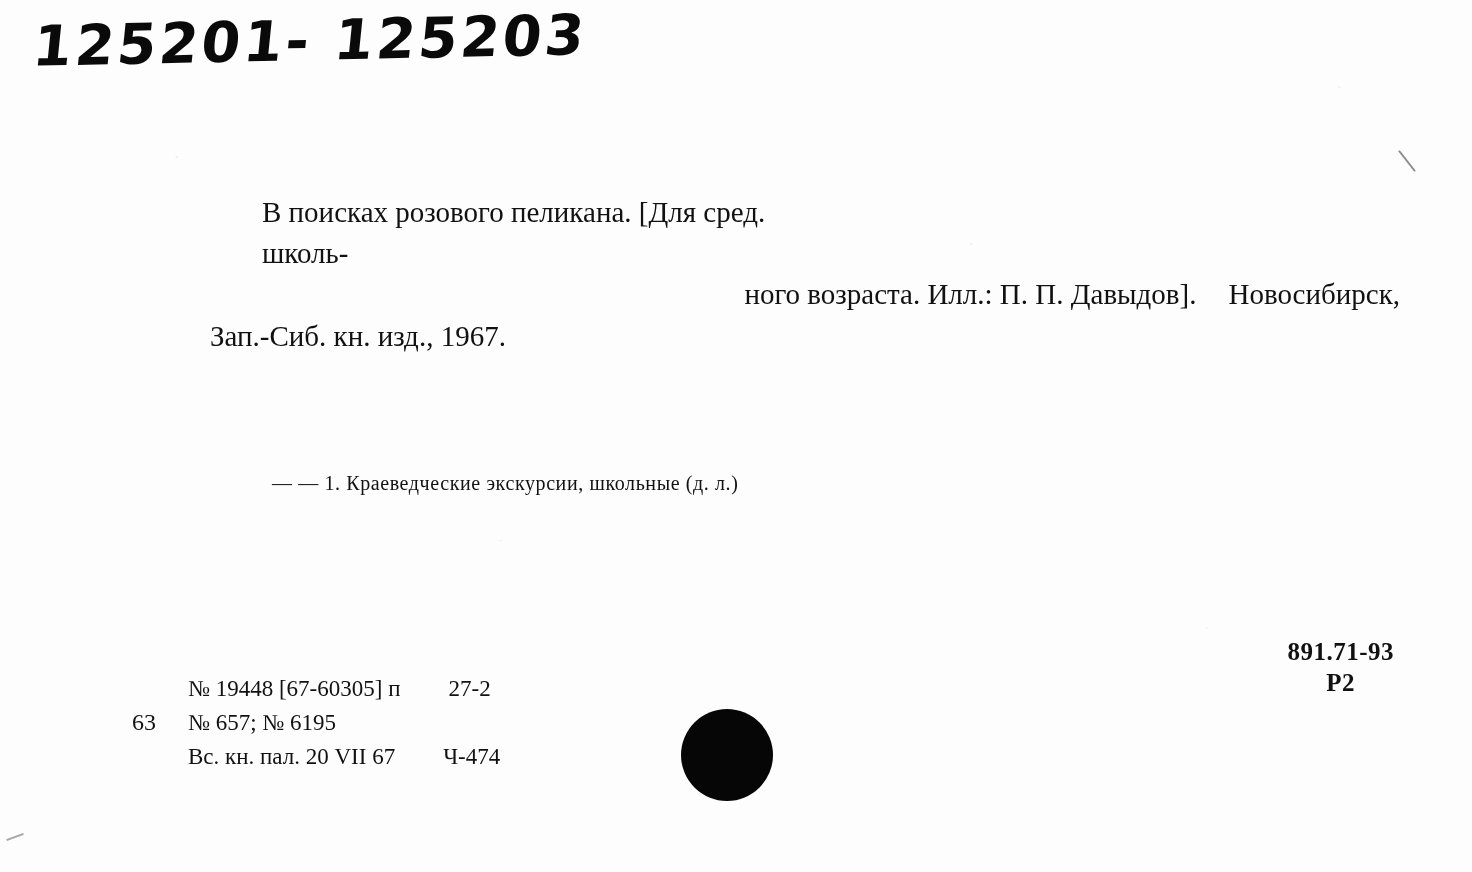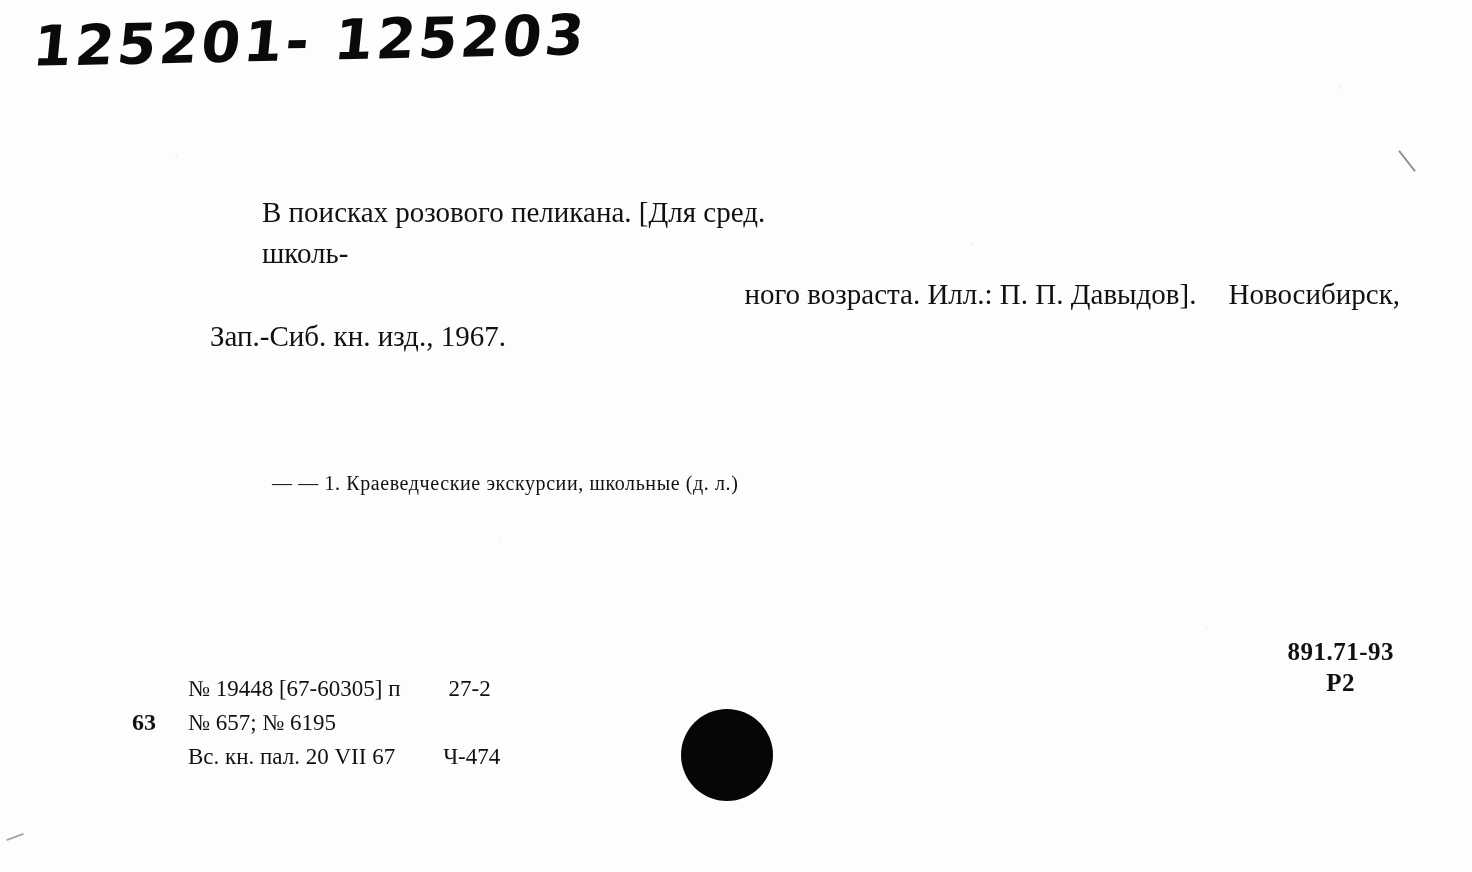--- a/index.html
+++ b/index.html
@@ -117,21 +117,21 @@
     line-height: 1.45;
     margin-left: 20px;
   }
   .footer-row {
     display: flex;
     align-items: baseline;
     white-space: nowrap;
   }
   .fr-label {
     width: 56px;
-    font-weight: 700;
+    font-weight: 400;
     font-size: 24px;
   }
   .fr-main { }
   .fr-extra {
     margin-left: 48px;
   }
 
   .ink-blot {
     position: absolute;
     left: 681px;

